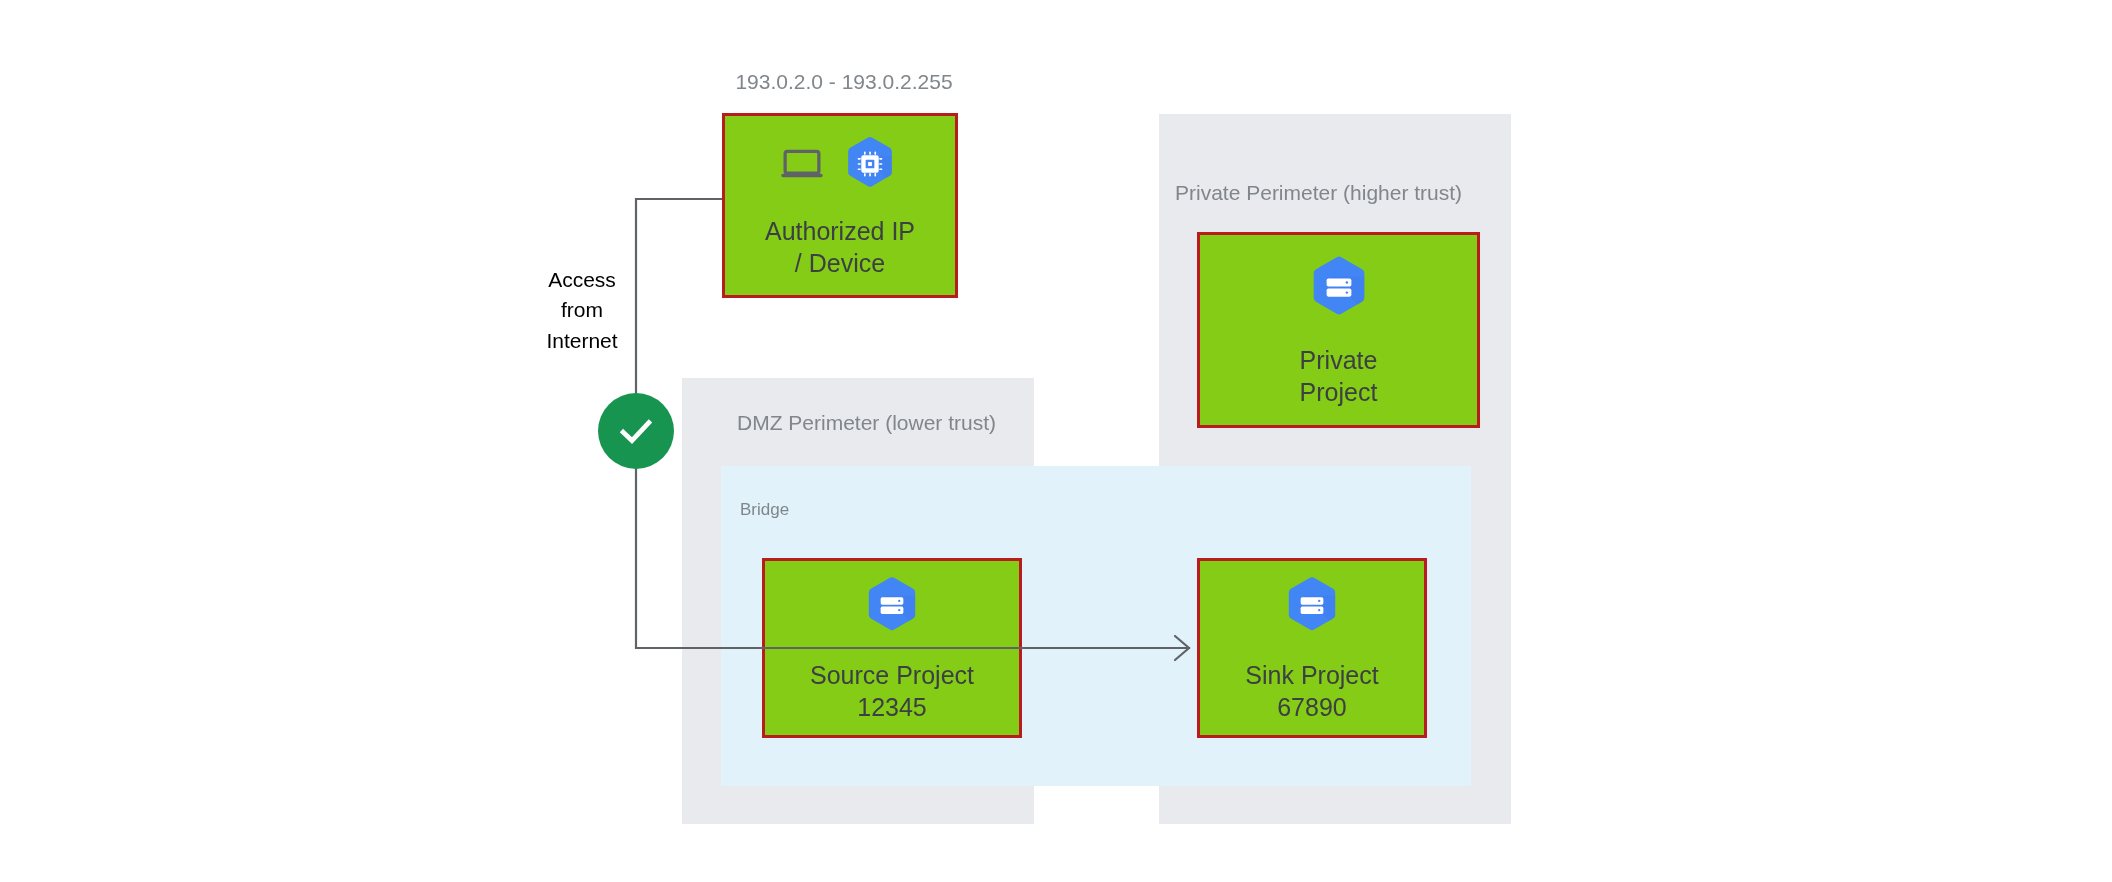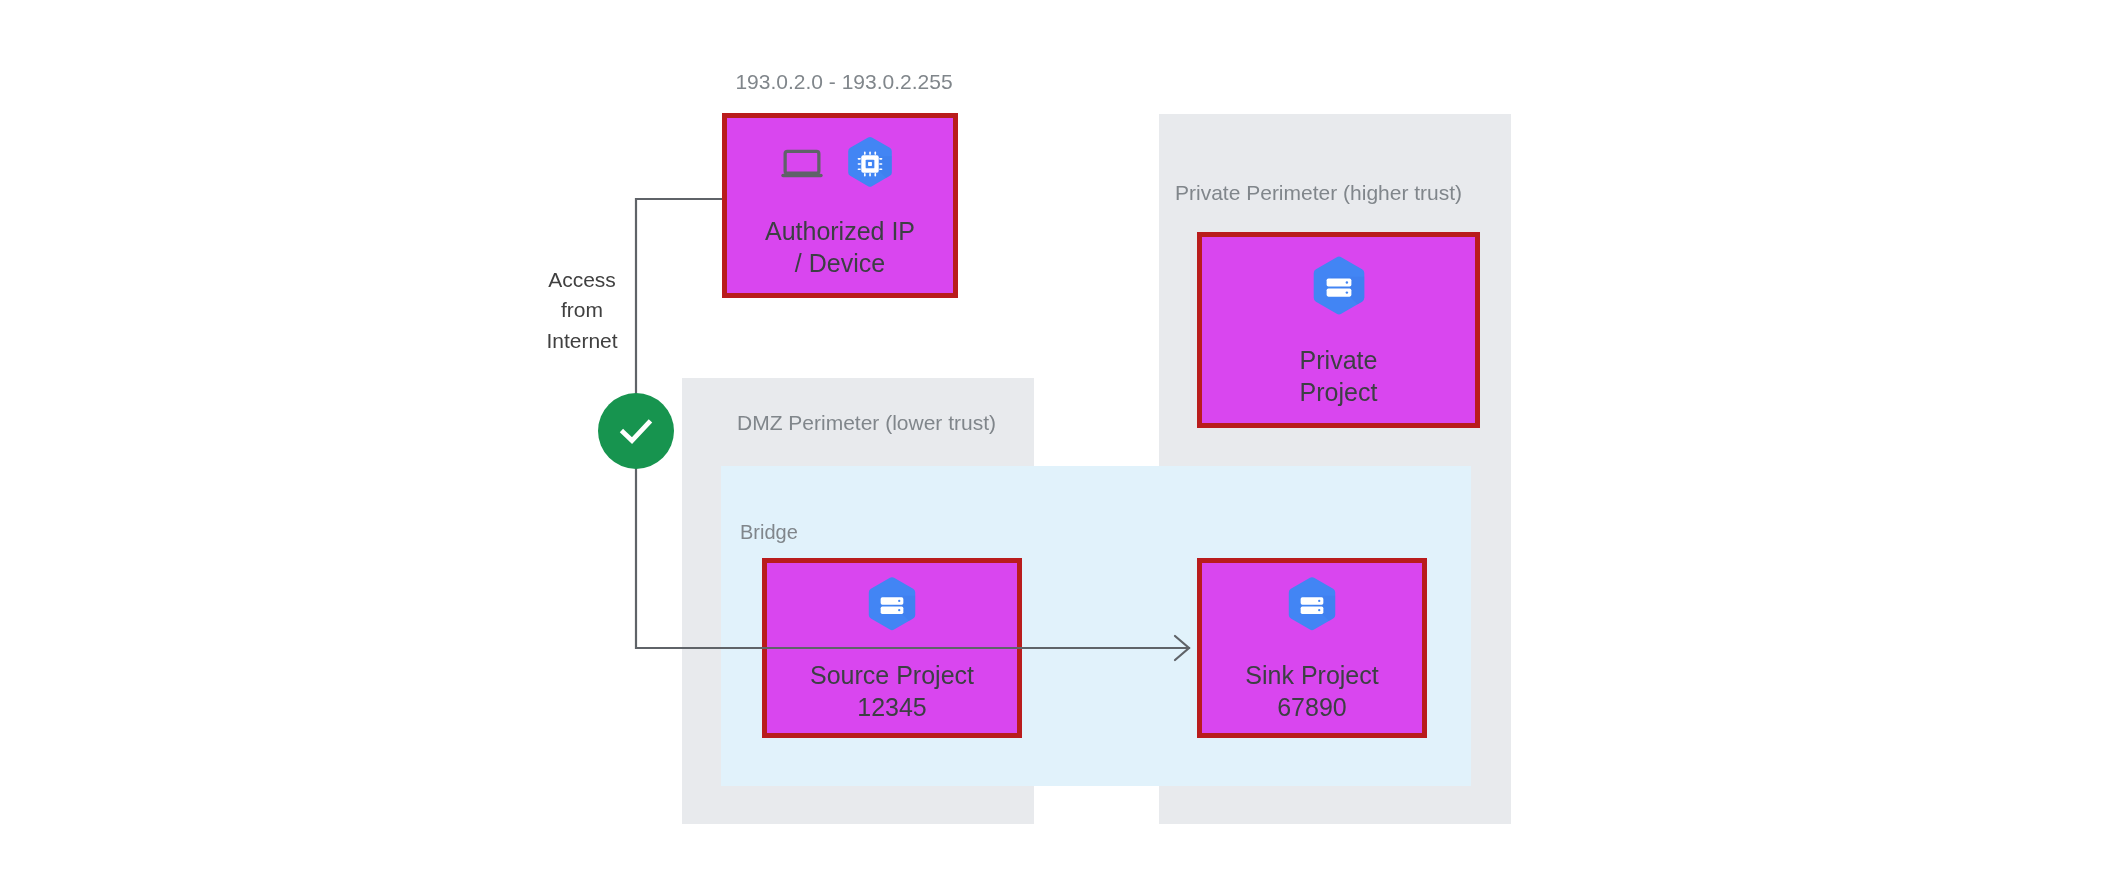--- a/index.html
+++ b/index.html
@@ -33,31 +33,30 @@
     line-height: 1.2;
     white-space: nowrap;
   }
 
   
   .bridge {
     background: #e1f2fb;
   }
   .bridge-label {
     position: absolute;
-    font-size: 20px;
+    font-size: 17px;
     color: #80868b;
     line-height: 1.2;
     white-space: nowrap;
-    margin-top: 20px;
   }
 
   
   .node {
-    background: #d946ef;
-    border: 5px solid #b91c1c;
+    background: #84cc16;
+    border: 3px solid #b91c1c;
     display: flex;
     flex-direction: column;
     align-items: center;
     justify-content: center;
   }
   .node-icons {
     display: flex;
     flex-direction: row;
     align-items: center;
     justify-content: center;
@@ -78,21 +77,21 @@
     font-size: 21px;
     color: #80868b;
     white-space: nowrap;
     text-align: center;
   }
 
   
   .edge-label {
     position: absolute;
     font-size: 21px;
-    color: #404040;
+    color: #000000;
     line-height: 1.45;
     text-align: center;
     white-space: pre-line;
   }
 
   
   svg.overlay {
     position: absolute;
     left: 0;
     top: 0;

